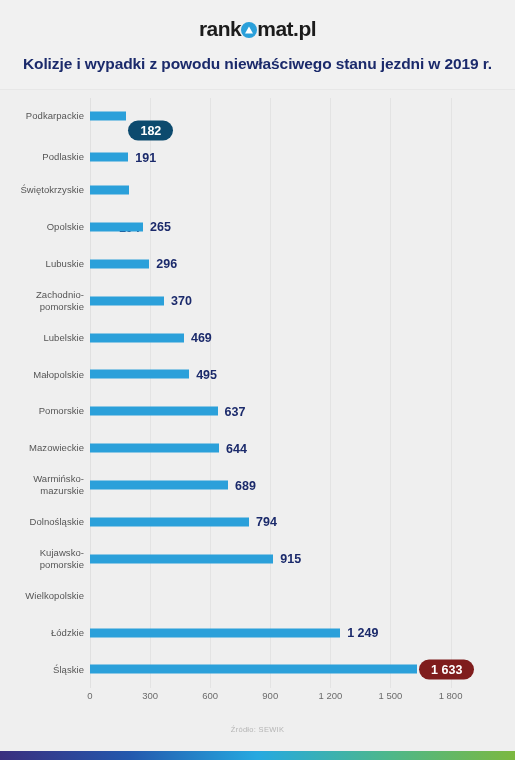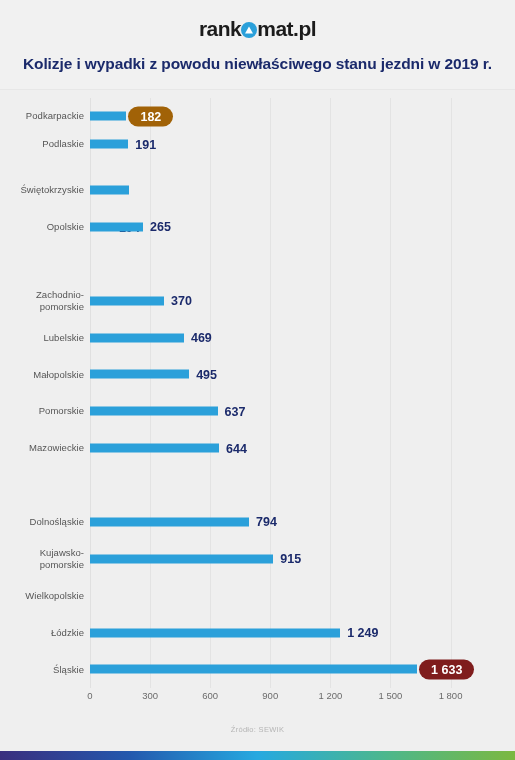--- a/index.html
+++ b/index.html
@@ -158,21 +158,21 @@
     white-space: nowrap;
     padding-left: 7px;
   }
   .bar-value.badge {
     padding: 3px 12px;
     border-radius: 11px;
     color: #ffffff;
     font-size: 12.5px;
     margin-left: 2px;
   }
-  .bar-value.badge.green { background: #a16207; }
+  .bar-value.badge.green { background: #0c4a6e; margin-top: 14px; }
   .bar-value.badge.red   { background: #7f1d1d; }
 
   
   .xaxis {
     position: absolute;
     left: 0;
     right: 0;
     bottom: 54px;
     height: 16px;
   }
@@ -240,41 +240,48 @@
           <div class="gridline" style="left: 450.54px;"></div>
         </div>
       <div class="rows">
           <div class="row" style="top: 0px; height: 36.875px; padding-left: 8px;">
             <div class="cat-label">Podkarpackie</div>
             <div class="bar-area">
               <div class="bar" title="Podkarpackie: 182" style="width: 36.4546px; background: rgb(43, 160, 218);"></div>
               <div class="bar-value badge green" style="left: 36.4546px;">182</div>
             </div>
           </div>
-          <div class="row" style="top: 28px; height: 36.875px;">
+          <div class="row" style="top: 41px; height: 36.875px;">
             <div class="cat-label">Podlaskie</div>
             <div class="bar-area">
               <div class="bar" title="Podlaskie: 191" style="width: 38.2573px; background: rgb(43, 160, 218);"></div>
               <div class="bar-value" style="left: 38.2573px;">191</div>
             </div>
           </div>
           <div class="row" style="top: 73.75px; height: 36.875px;">
             <div class="cat-label">Świętokrzyskie</div>
             <div class="bar-area">
               <div class="bar" title="Świętokrzyskie: 194" style="width: 38.8582px; background: rgb(43, 160, 218);"></div>
               <div class="bar-value" style="left: 22px; margin-top: 37px;">194</div>
             </div>
           </div>
           <div class="row" style="top: 110.625px; height: 36.875px;">
             <div class="cat-label">Opolskie</div>
             <div class="bar-area">
               <div class="bar" title="Opolskie: 265" style="width: 53.0795px; background: rgb(43, 160, 218);"></div>
               <div class="bar-value" style="left: 53.0795px;">265</div>
             </div>
           </div>
+          <div class="row" style="top: 147.5px; height: 36.875px;">
+            <div class="cat-label">Lubuskie</div>
+            <div class="bar-area">
+              <div class="bar" title="Lubuskie: 296" style="width: 59.2888px; background: rgb(43, 160, 218);"></div>
+              <div class="bar-value" style="left: 59.2888px;">296</div>
+            </div>
+          </div>
           <div class="row" style="top: 184.375px; height: 36.875px;">
             <div class="cat-label">Zachodnio-<br>pomorskie</div>
             <div class="bar-area">
               <div class="bar" title="Zachodnio-pomorskie: 370" style="width: 74.111px; background: rgb(43, 160, 218);"></div>
               <div class="bar-value" style="left: 74.111px;">370</div>
             </div>
           </div>
           <div class="row" style="top: 221.25px; height: 36.875px;">
             <div class="cat-label">Lubelskie</div>
             <div class="bar-area">
@@ -294,20 +301,27 @@
             <div class="bar-area">
               <div class="bar" title="Pomorskie: 637" style="width: 127.591px; background: rgb(43, 160, 218);"></div>
               <div class="bar-value" style="left: 127.591px;">637</div>
             </div>
           </div>
           <div class="row" style="top: 331.875px; height: 36.875px;">
             <div class="cat-label">Mazowieckie</div>
             <div class="bar-area">
               <div class="bar" title="Mazowieckie: 644" style="width: 128.993px; background: rgb(43, 160, 218);"></div>
               <div class="bar-value" style="left: 128.993px;">644</div>
+            </div>
+          </div>
+          <div class="row" style="top: 368.75px; height: 36.875px;">
+            <div class="cat-label">Warmińsko-<br>mazurskie</div>
+            <div class="bar-area">
+              <div class="bar" title="Warmińsko-mazurskie: 689" style="width: 138.007px; background: rgb(43, 160, 218);"></div>
+              <div class="bar-value" style="left: 138.007px;">689</div>
             </div>
           </div>
           <div class="row" style="top: 405.625px; height: 36.875px;">
             <div class="cat-label">Dolnośląskie</div>
             <div class="bar-area">
               <div class="bar" title="Dolnośląskie: 794" style="width: 159.038px; background: rgb(43, 160, 218);"></div>
               <div class="bar-value" style="left: 159.038px;">794</div>
             </div>
           </div>
           <div class="row" style="top: 442.5px; height: 36.875px;">

